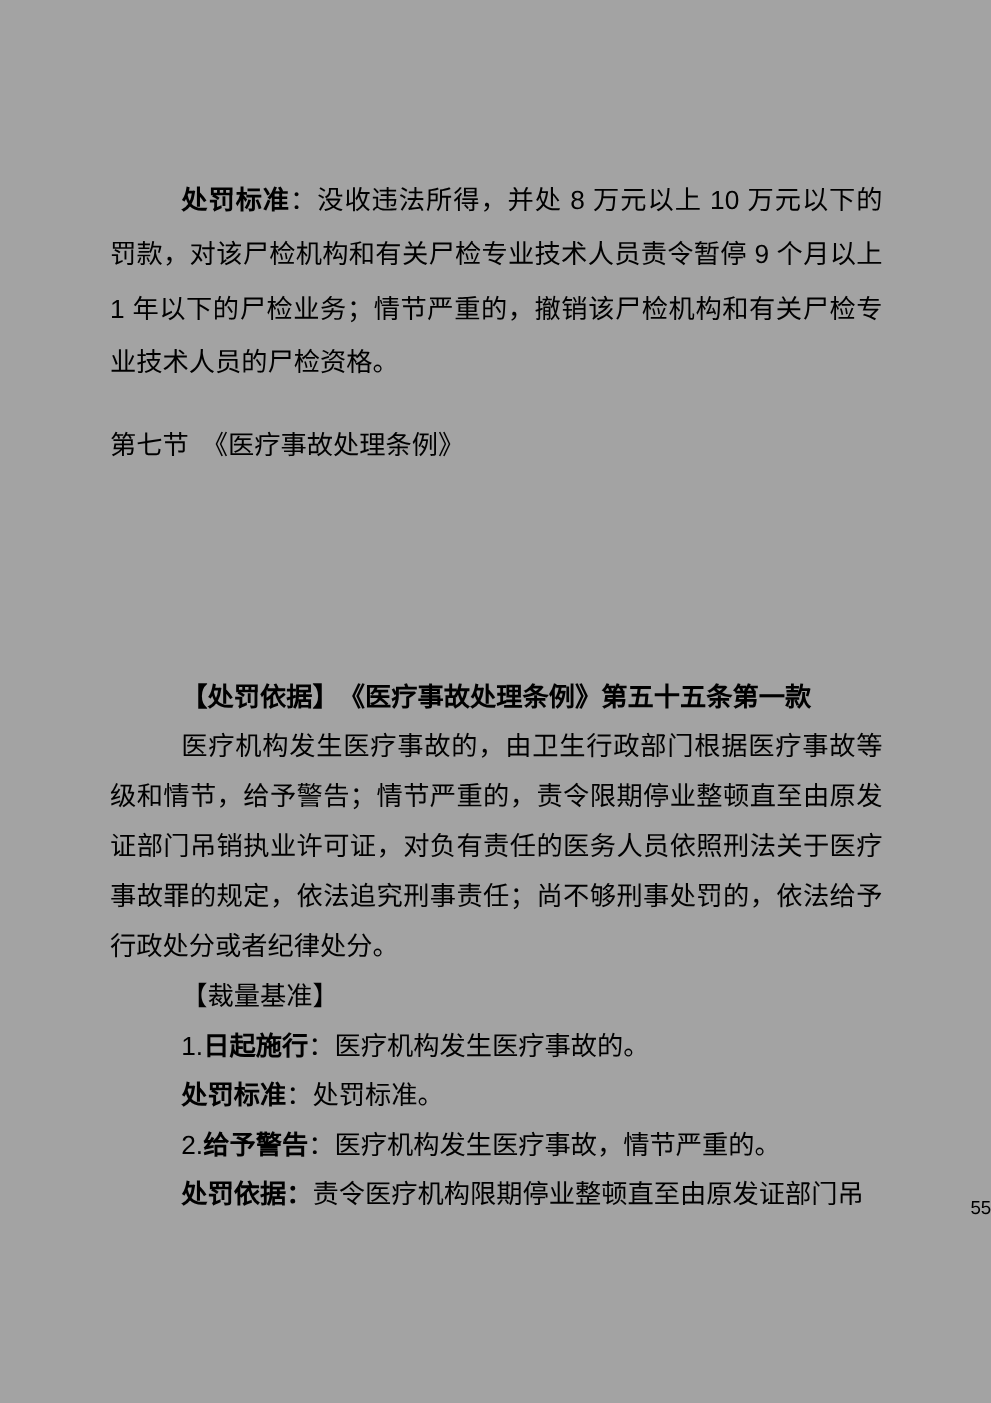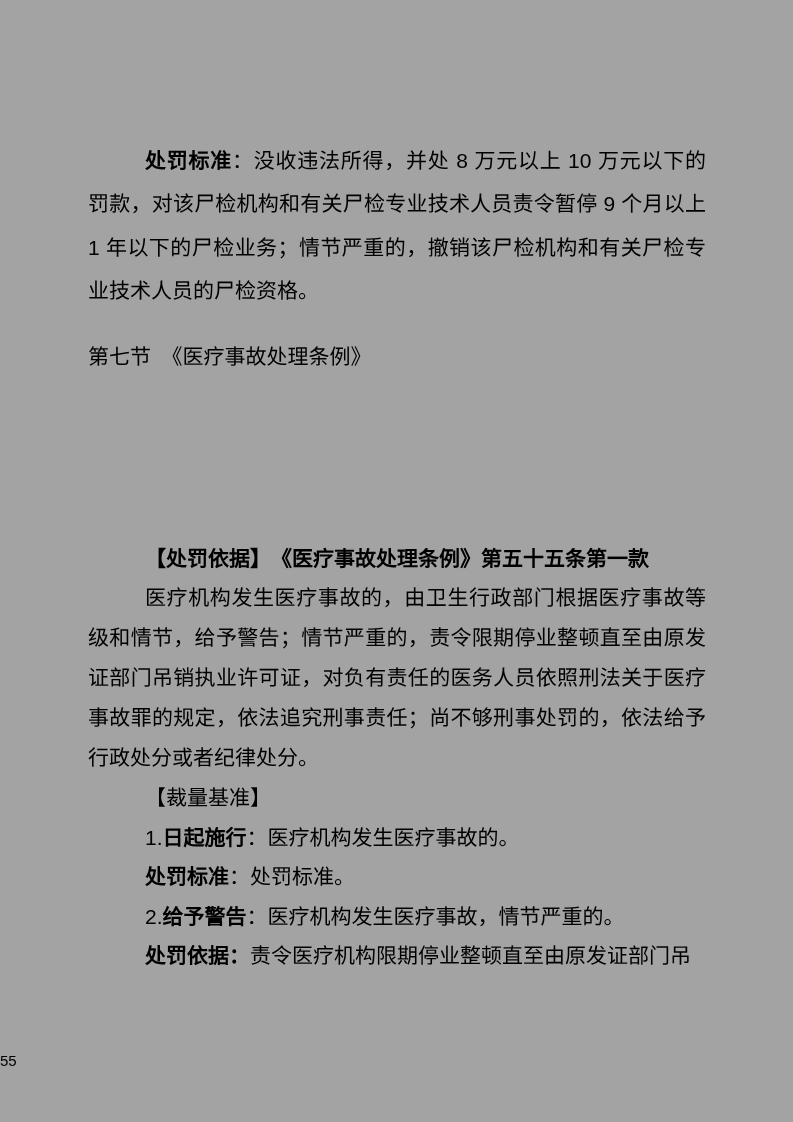--- a/index.html
+++ b/index.html
@@ -41,24 +41,24 @@
   #p4  { top: 537px; font-weight: bold; }
   #p5  { top: 578px; }
   #p6  { top: 778px; font-weight: normal; }
   #p7  { top: 818px; }
   #p8  { top: 857px; }
   #p9  { top: 897px; }
   #p10 { top: 936px; }
   .page-number {
     position: absolute;
     left: 0;
-    top: 1052px;
+    top: 958px;
     width: 793px;
     margin: 0;
-    text-align: left;
+    text-align: right;
     font-size: 15px;
     line-height: 18px;
     text-indent: 0;
   }
 </style>
 </head>
 <body>
 
 <div class="page">
 

